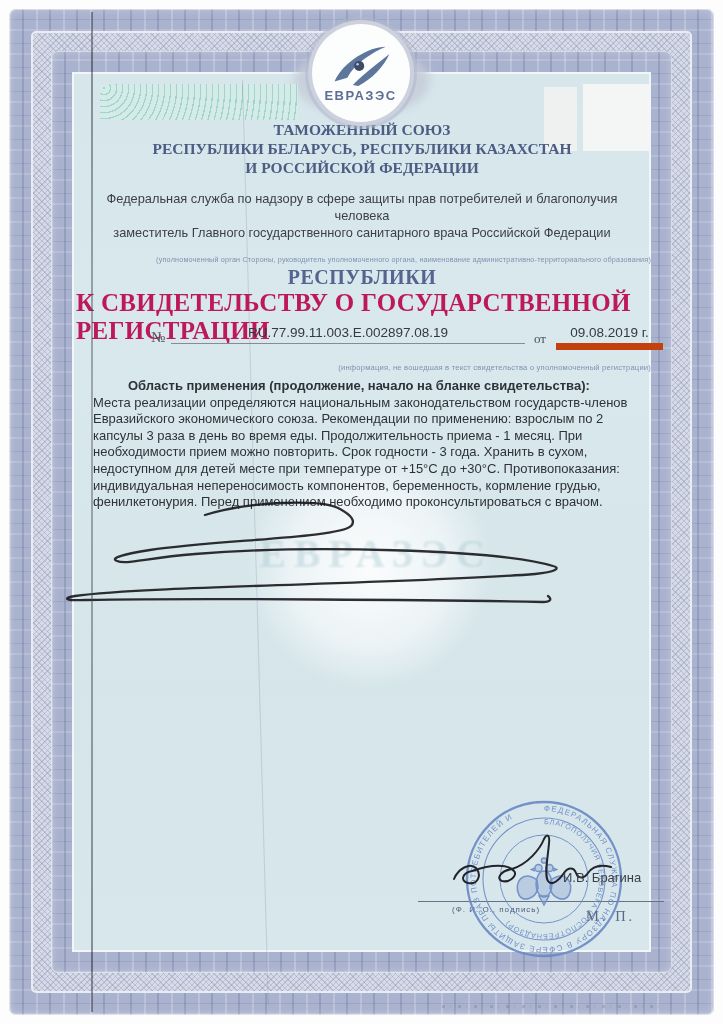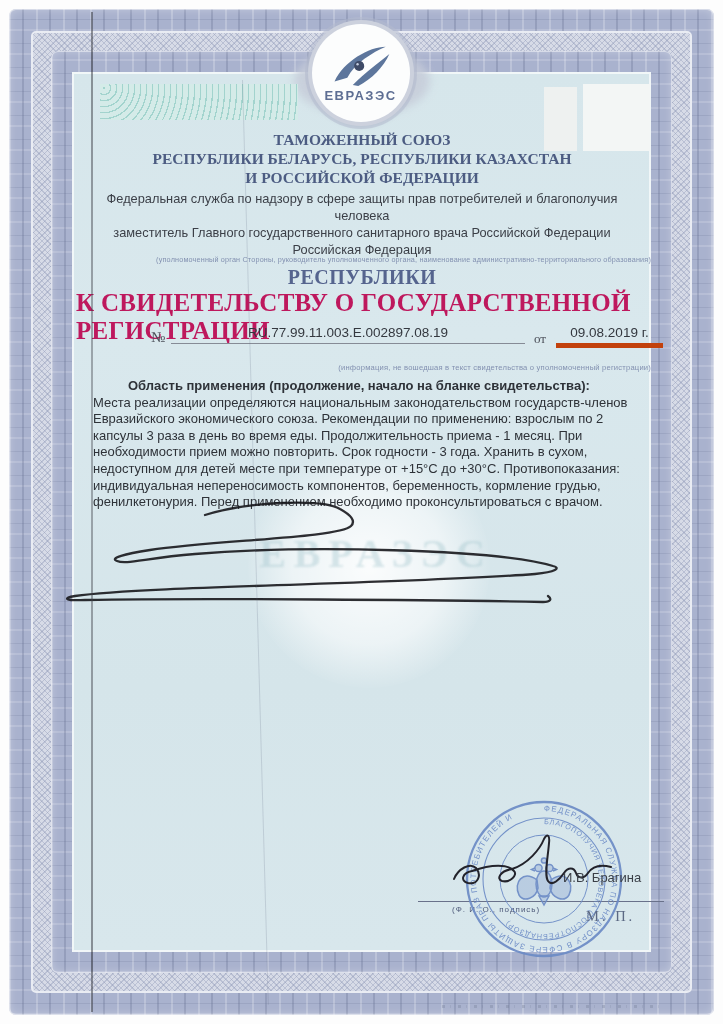--- a/index.html
+++ b/index.html
@@ -39,39 +39,39 @@
   
   .logo-wrap{position:absolute;left:50%;top:24px;transform:translateX(-51%);z-index:20;text-align:center;}
   .logo-halo{position:absolute;left:50%;top:46px;transform:translate(-50%,0);width:136px;height:70px;
     background:#c6ccd9;border-radius:50%;filter:blur(4px);opacity:.85;}
   .logo-circle{position:relative;width:98px;height:98px;border-radius:50%;background:#fcfdfd;
     box-shadow:0 0 0 4px #ccd1dd, 0 0 0 7px rgba(178,186,205,.55), 0 2px 6px rgba(90,100,130,.35);
     display:flex;flex-direction:column;align-items:center;justify-content:center;}
   .logo-label{font-weight:bold;font-size:13px;letter-spacing:1.5px;color:#5d6e93;margin-top:1px;}
 
   
-  .org-block{position:absolute;left:82px;top:130px;width:560px;text-align:center;z-index:10;
+  .org-block{position:absolute;left:82px;top:120px;width:560px;text-align:center;z-index:10;
     font-family:"Liberation Serif",serif;font-weight:bold;color:#4c5c82;font-size:15.5px;line-height:19px;}
   .agency-block{position:absolute;left:80px;top:190px;width:564px;text-align:center;z-index:10;
     color:#3b3f47;font-size:12.8px;line-height:17px;}
   .caption{position:absolute;left:88px;right:72px;text-align:right;color:#8290b0;z-index:10;}
   .caption-authority{top:255px;font-size:7.2px;letter-spacing:.2px;}
   .caption-info{top:363px;font-size:7.6px;letter-spacing:.2px;}
   .title1{position:absolute;left:82px;top:266px;width:560px;text-align:center;z-index:10;
     font-family:"Liberation Serif",serif;font-weight:bold;font-size:20px;color:#55648e;letter-spacing:.5px;}
   .title2{position:absolute;left:76px;top:289px;width:572px;text-align:left;z-index:10;
     font-family:"Liberation Serif",serif;font-weight:bold;font-size:25px;color:#be185d;letter-spacing:.3px;}
 
   
   .no-sign{position:absolute;left:151px;top:329px;font-family:"Liberation Serif",serif;font-size:15px;color:#4a4e58;z-index:10;}
   .no-line{position:absolute;left:171px;top:325px;width:354px;text-align:center;z-index:10;
     border-bottom:1px solid #868b96;padding-bottom:3px;font-size:13.5px;color:#34383f;}
   .from-label{position:absolute;left:534px;top:331px;font-family:"Liberation Serif",serif;font-size:13px;color:#4a4e58;z-index:10;}
   .date-line{position:absolute;left:556px;top:325px;width:107px;text-align:center;z-index:10;
-    border-bottom:5px solid #c2410c;padding-bottom:3px;font-size:13.5px;color:#34383f;}
+    border-bottom:7px solid #c2410c;padding-bottom:3px;font-size:13.5px;color:#34383f;}
 
   
   .scope{position:absolute;left:93px;top:378px;width:558px;z-index:10;color:#2e3238;
     font-size:13px;line-height:16.6px;text-align:left;}
   .scope b{display:block;margin-left:35px;}
 
   
   .watermark{position:absolute;left:248px;top:446px;width:242px;height:242px;border-radius:50%;z-index:2;
     background:radial-gradient(circle, rgba(255,255,255,.9) 0%, rgba(255,255,255,.55) 45%, rgba(255,255,255,0) 72%);}
   .watermark-text{position:absolute;left:236px;top:530px;width:280px;text-align:center;z-index:3;
@@ -122,21 +122,20 @@
   </div>
 
   <div class="org-block">
     <div>ТАМОЖЕННЫЙ СОЮЗ</div>
     <div>РЕСПУБЛИКИ БЕЛАРУСЬ, РЕСПУБЛИКИ КАЗАХСТАН</div>
     <div>И РОССИЙСКОЙ ФЕДЕРАЦИИ</div>
   </div>
   <div class="agency-block">
     <div>Федеральная служба по надзору в сфере защиты прав потребителей и благополучия человека</div>
     <div>заместитель Главного государственного санитарного врача Российской Федерации</div>
-    <div>Российская Федерация</div>
   </div>
   <div class="caption caption-authority">(уполномоченный орган Стороны, руководитель уполномоченного органа, наименование административно-территориального образования)</div>
 
   <div class="title1">РЕСПУБЛИКИ</div>
   <div class="title2">К СВИДЕТЕЛЬСТВУ О ГОСУДАРСТВЕННОЙ РЕГИСТРАЦИИ</div>
 
   <span class="no-sign">№</span>
   <div class="no-line">RU.77.99.11.003.Е.002897.08.19</div>
   <span class="from-label">от</span>
   <div class="date-line">09.08.2019 г.</div>

